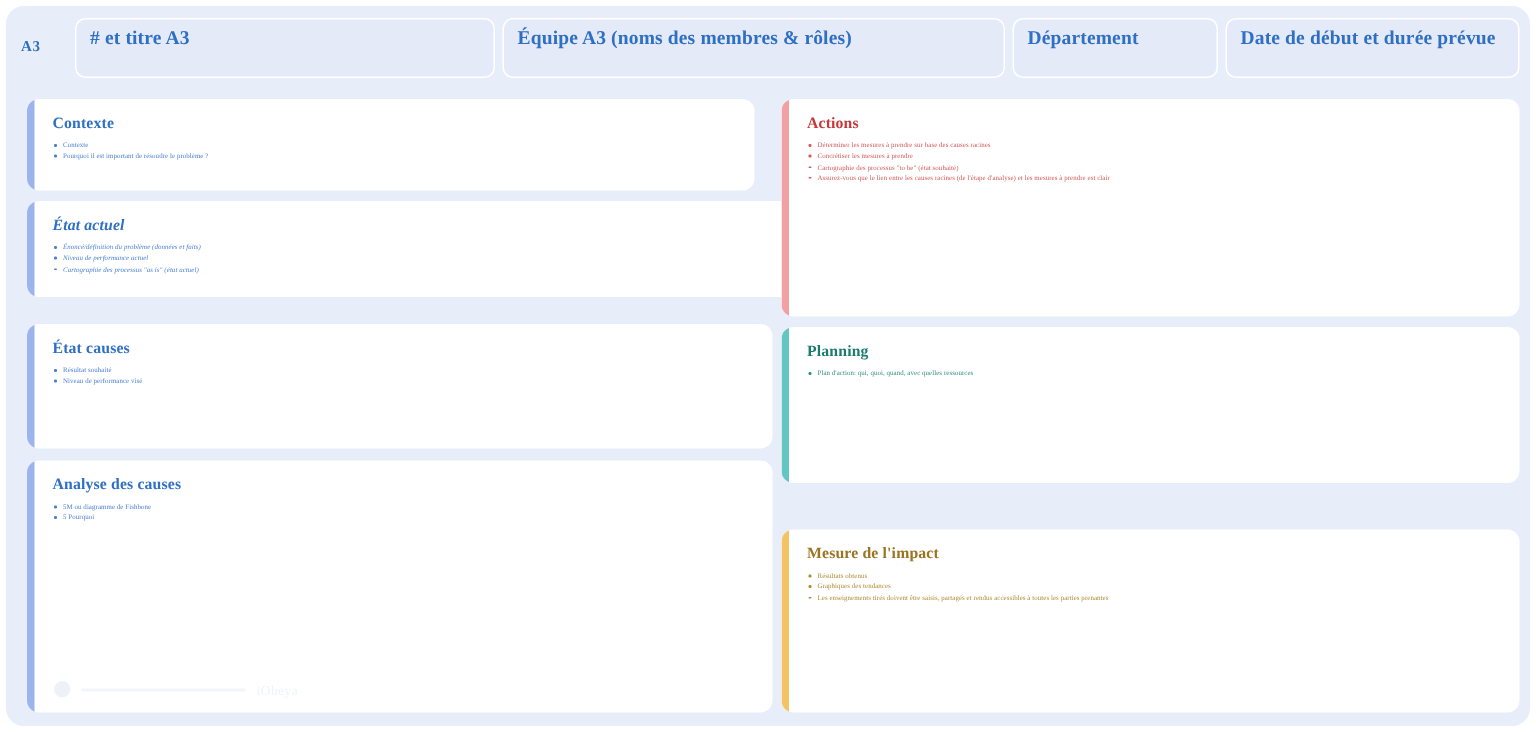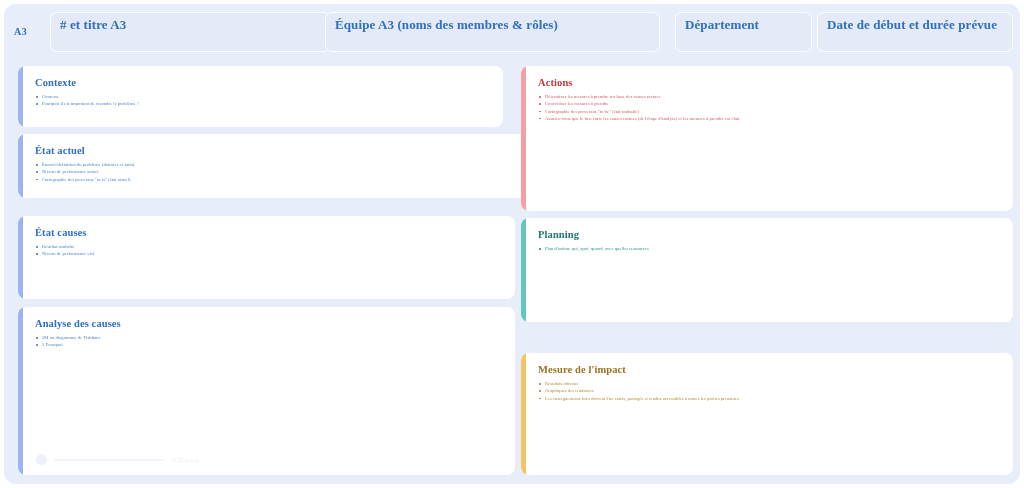--- a/index.html
+++ b/index.html
@@ -60,21 +60,21 @@
     left: 9px;
     top: 4px;
     font-family: "Liberation Serif", serif;
     font-size: 13px;
     font-weight: bold;
     color: #2f6fc4;
     white-space: nowrap;
     letter-spacing: 0.1px;
   }
   #hdr-title   { left: 46px;  width: 280px; }
-  #hdr-team    { left: 321px; width: 335px; }
+  #hdr-team    { left: 331px; width: 335px; }
   #hdr-dept    { left: 671px; width: 137px; }
   #hdr-date    { left: 813px; width: 196px; }
 
   
   .card {
     position: absolute;
     background: #ffffff;
     border-radius: 8px;
     overflow: hidden;
     box-sizing: border-box;
@@ -140,21 +140,21 @@
   .theme-teal  .accent      { background: #63c6c0; }
   .theme-teal  .card-title  { color: #1d7a6e; }
   .theme-teal  ul.bullets li{ color: #2f8f82; }
   
   .theme-amber .accent      { background: #f5c363; }
   .theme-amber .card-title  { color: #9a7422; }
   .theme-amber ul.bullets li{ color: #b08a33; }
 
   
   #card-contexte { left: 14px;  top: 62px;  width: 485px; height: 61px; }
-  #card-etat-actuel { left: 14px; top: 130px; width: 601px; height: 64px; }
+  #card-etat-actuel { left: 14px; top: 130px; width: 601px; height: 64px; font-style: italic; }
   #card-etat-cible  { left: 14px; top: 212px; width: 497px; height: 83px; }
   #card-analyse     { left: 14px; top: 303px; width: 497px; height: 168px; }
 
   #card-actions  { left: 517px; top: 62px;  width: 492px; height: 145px; padding-left: 27px; }
   #card-planning { left: 517px; top: 214px; width: 492px; height: 104px; }
   #card-mesure   { left: 517px; top: 349px; width: 492px; height: 122px; }
 
   
   #watermark {
     position: absolute;

